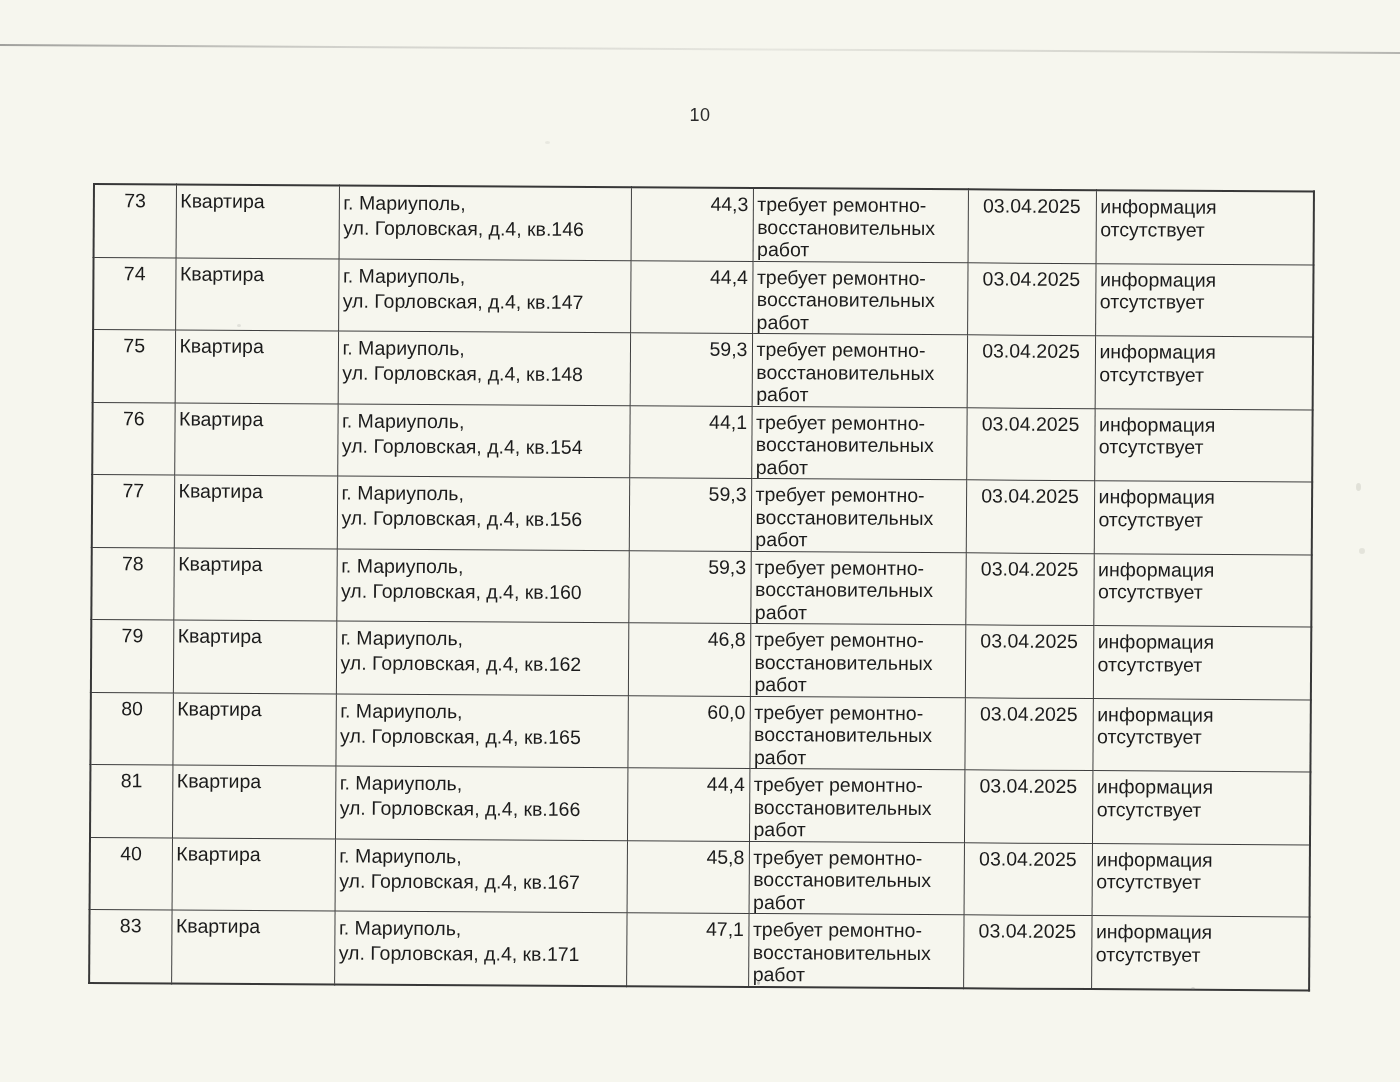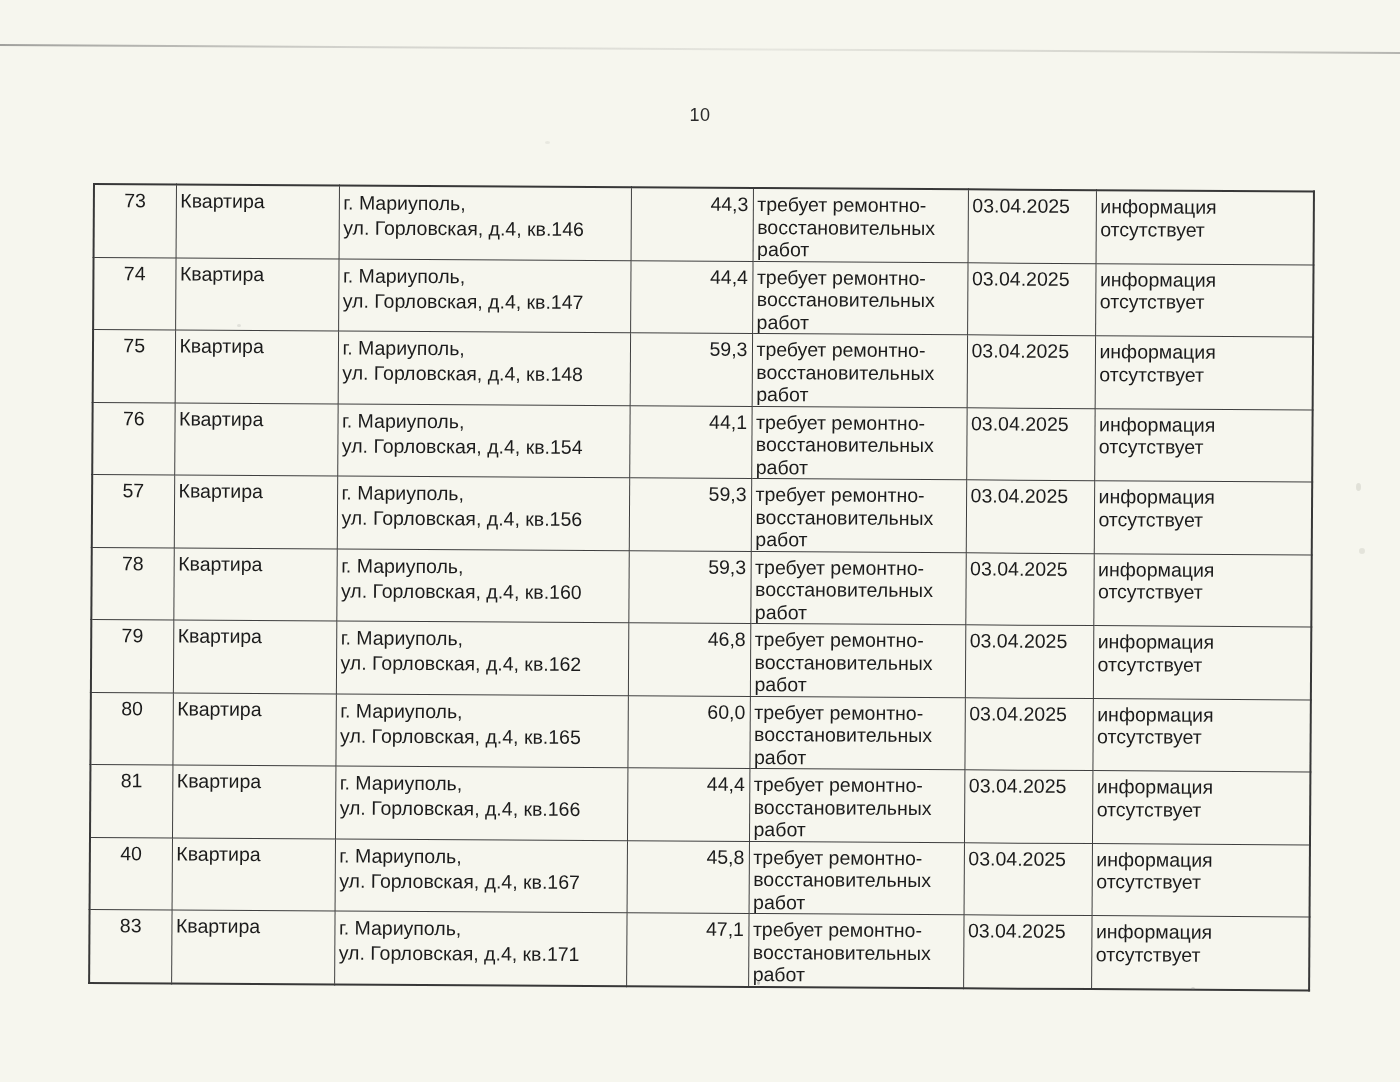--- a/index.html
+++ b/index.html
@@ -67,21 +67,21 @@
   }
   table.doc-table {
     border: 2px solid #383838;
   }
   td.c-num   { text-align: center; padding-top: 3px; }
   td.c-type  { padding-left: 8px; margin-top: 12px; }
   td.c-addr  { padding-left: 9px; }
   td.c-addr .addr-line { line-height: 25px; white-space: nowrap; }
   td.c-area  { text-align: right; }
   td.c-status{ padding-left: 10px; padding-right: 6px; }
-  td.c-date  { text-align: left; }
+  td.c-date  { text-align: center; }
   td.c-info  { padding-left: 8px; padding-right: 42px; }
   
   .speck {
     position: absolute;
     border-radius: 50%;
     pointer-events: none;
   }
   .speck.s1 { left: 1356px; top: 483px; width: 5px; height: 8px; background: rgba(120,120,105,0.16); }
   .speck.s2 { left: 1359px; top: 548px; width: 6px; height: 6px; background: rgba(120,120,105,0.14); }
   .speck.s3 { left: 757px;  top: 981px; width: 3px; height: 4px; background: rgba(80,80,80,0.35); }
@@ -150,21 +150,21 @@
     <td class="c-addr">
       <div class="addr-line">г. Мариуполь,</div>
       <div class="addr-line">ул. Горловская, д.4, кв.154</div>
     </td>
     <td class="c-area">44,1</td>
     <td class="c-status">требует ремонтно-восстановительных работ</td>
     <td class="c-date">03.04.2025</td>
     <td class="c-info">информация отсутствует</td>
   </tr>
         <tr>
-    <td class="c-num">57</td>
+    <td class="c-num">77</td>
     <td class="c-type">Квартира</td>
     <td class="c-addr">
       <div class="addr-line">г. Мариуполь,</div>
       <div class="addr-line">ул. Горловская, д.4, кв.156</div>
     </td>
     <td class="c-area">59,3</td>
     <td class="c-status">требует ремонтно-восстановительных работ</td>
     <td class="c-date">03.04.2025</td>
     <td class="c-info">информация отсутствует</td>
   </tr>

